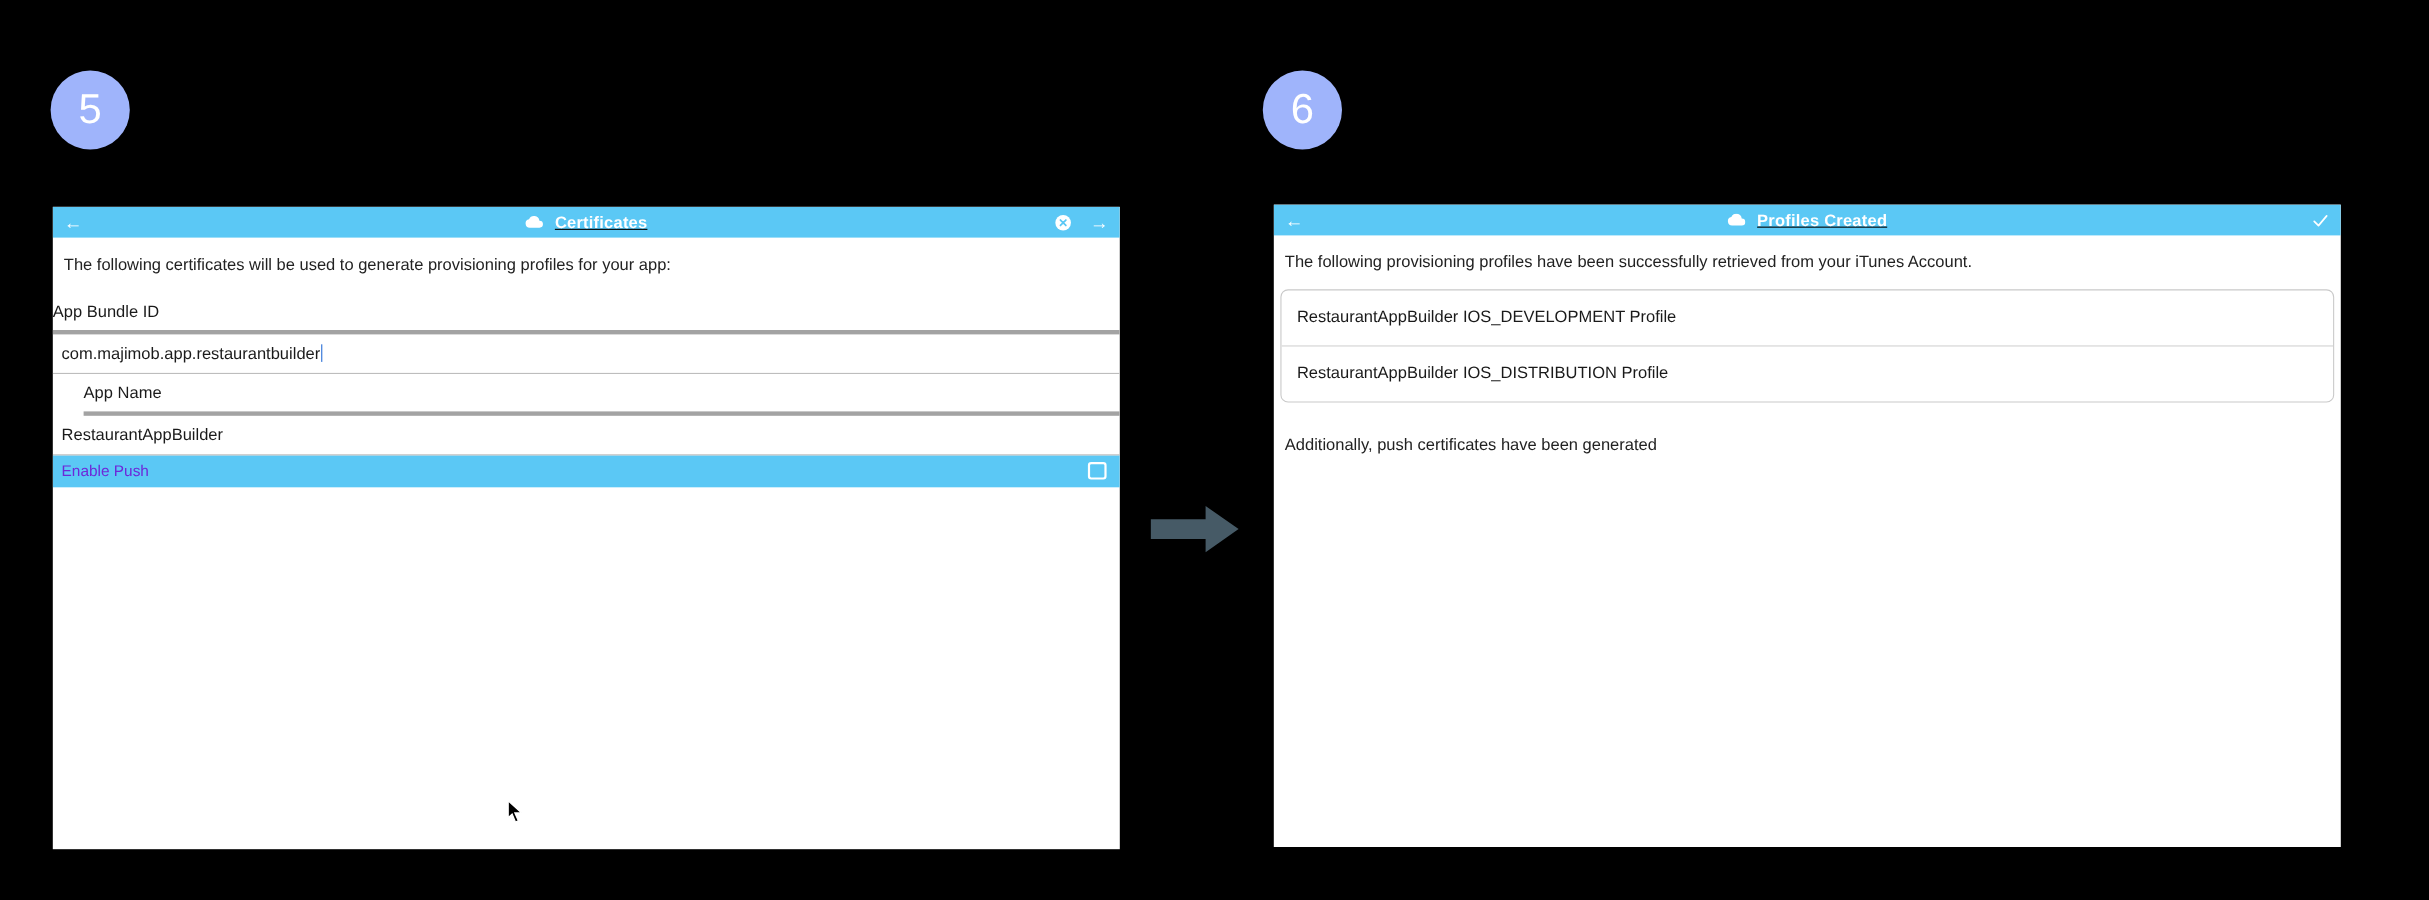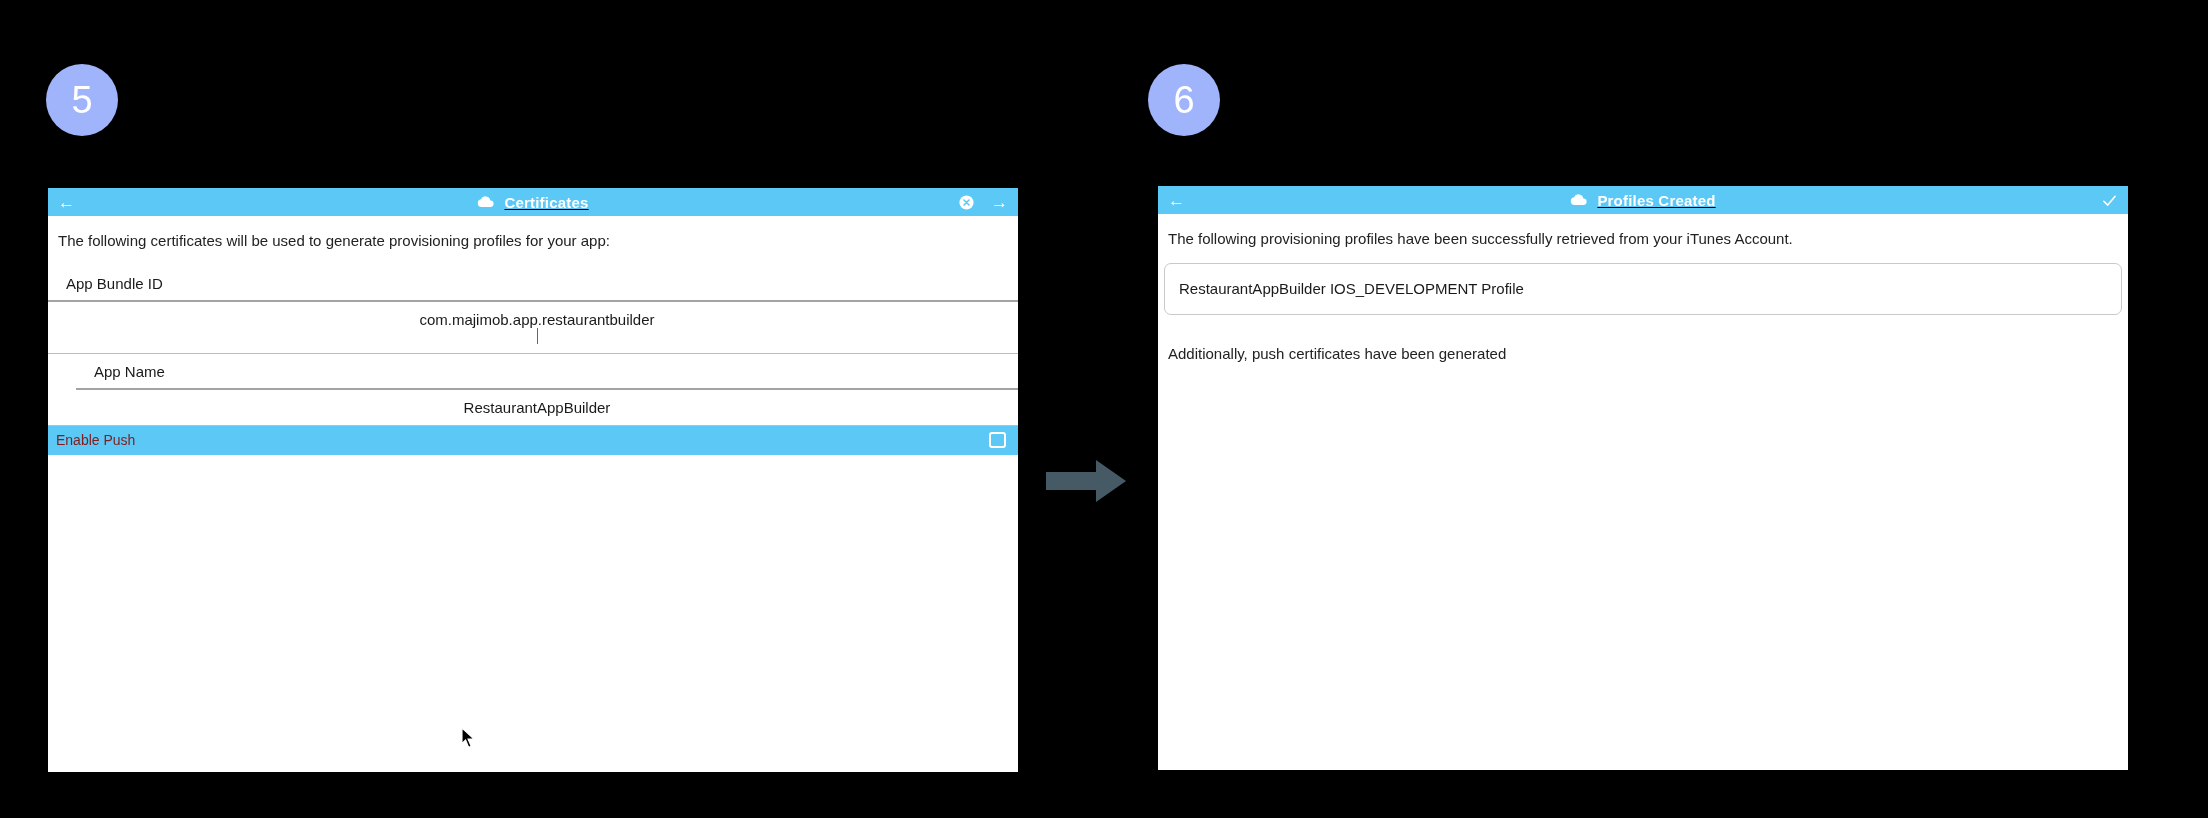--- a/index.html
+++ b/index.html
@@ -140,52 +140,51 @@
   }
   .list-row + .list-row {
     border-top: 1px solid #d2d2d2;
   }
 
   
   .form-area { margin-top: 24px; }
   .field-label {
     font-size: 15px;
     color: #1a1a1a;
-    padding: 0 0 8px 18px;
-    border-bottom: 2px solid #a3a3a3;
+    padding: 0 0 8px 0;
+    border-bottom: 4px solid #a3a3a3;
   }
   .field-value {
     font-size: 15px;
     color: #1a1a1a;
     padding: 9px 0 9px 8px;
     border-bottom: 1px solid #bdbdbd;
     position: relative;
     display: flex;
     align-items: center;
-    flex-direction: column;
   }
   .caret {
     display: inline-block;
     width: 1px;
     height: 16px;
     background: #2a6fd6;
     margin-left: 1px;
   }
   .field-label.spaced { padding-top: 9px; margin-left: 28px; }
 
   .push-row {
     background: #5bc8f5;
     height: 29px;
     display: flex;
     align-items: center;
     justify-content: space-between;
     padding: 0 12px 0 8px;
   }
   .push-row .push-label {
-    color: #7f1d1d;
+    color: #6d28d9;
     font-size: 14px;
   }
   .checkbox {
     width: 17px;
     height: 16px;
     border: 2px solid #ffffff;
     border-radius: 3px;
     background: transparent;
     box-sizing: border-box;
   }
@@ -299,18 +298,19 @@
       </svg>
     </div>
   </div>
 
   <div class="panel-body">
 
     <div class="intro-text">The following provisioning profiles have been successfully retrieved from your iTunes Account.</div>
 
     <div class="list-box">
       <div class="list-row">RestaurantAppBuilder IOS_DEVELOPMENT Profile</div>
+      <div class="list-row">RestaurantAppBuilder IOS_DISTRIBUTION Profile</div>
     </div>
 
     <div class="note-text">Additionally, push certificates have been generated</div>
   </div>
 
 </div>
 
 </body></html>

